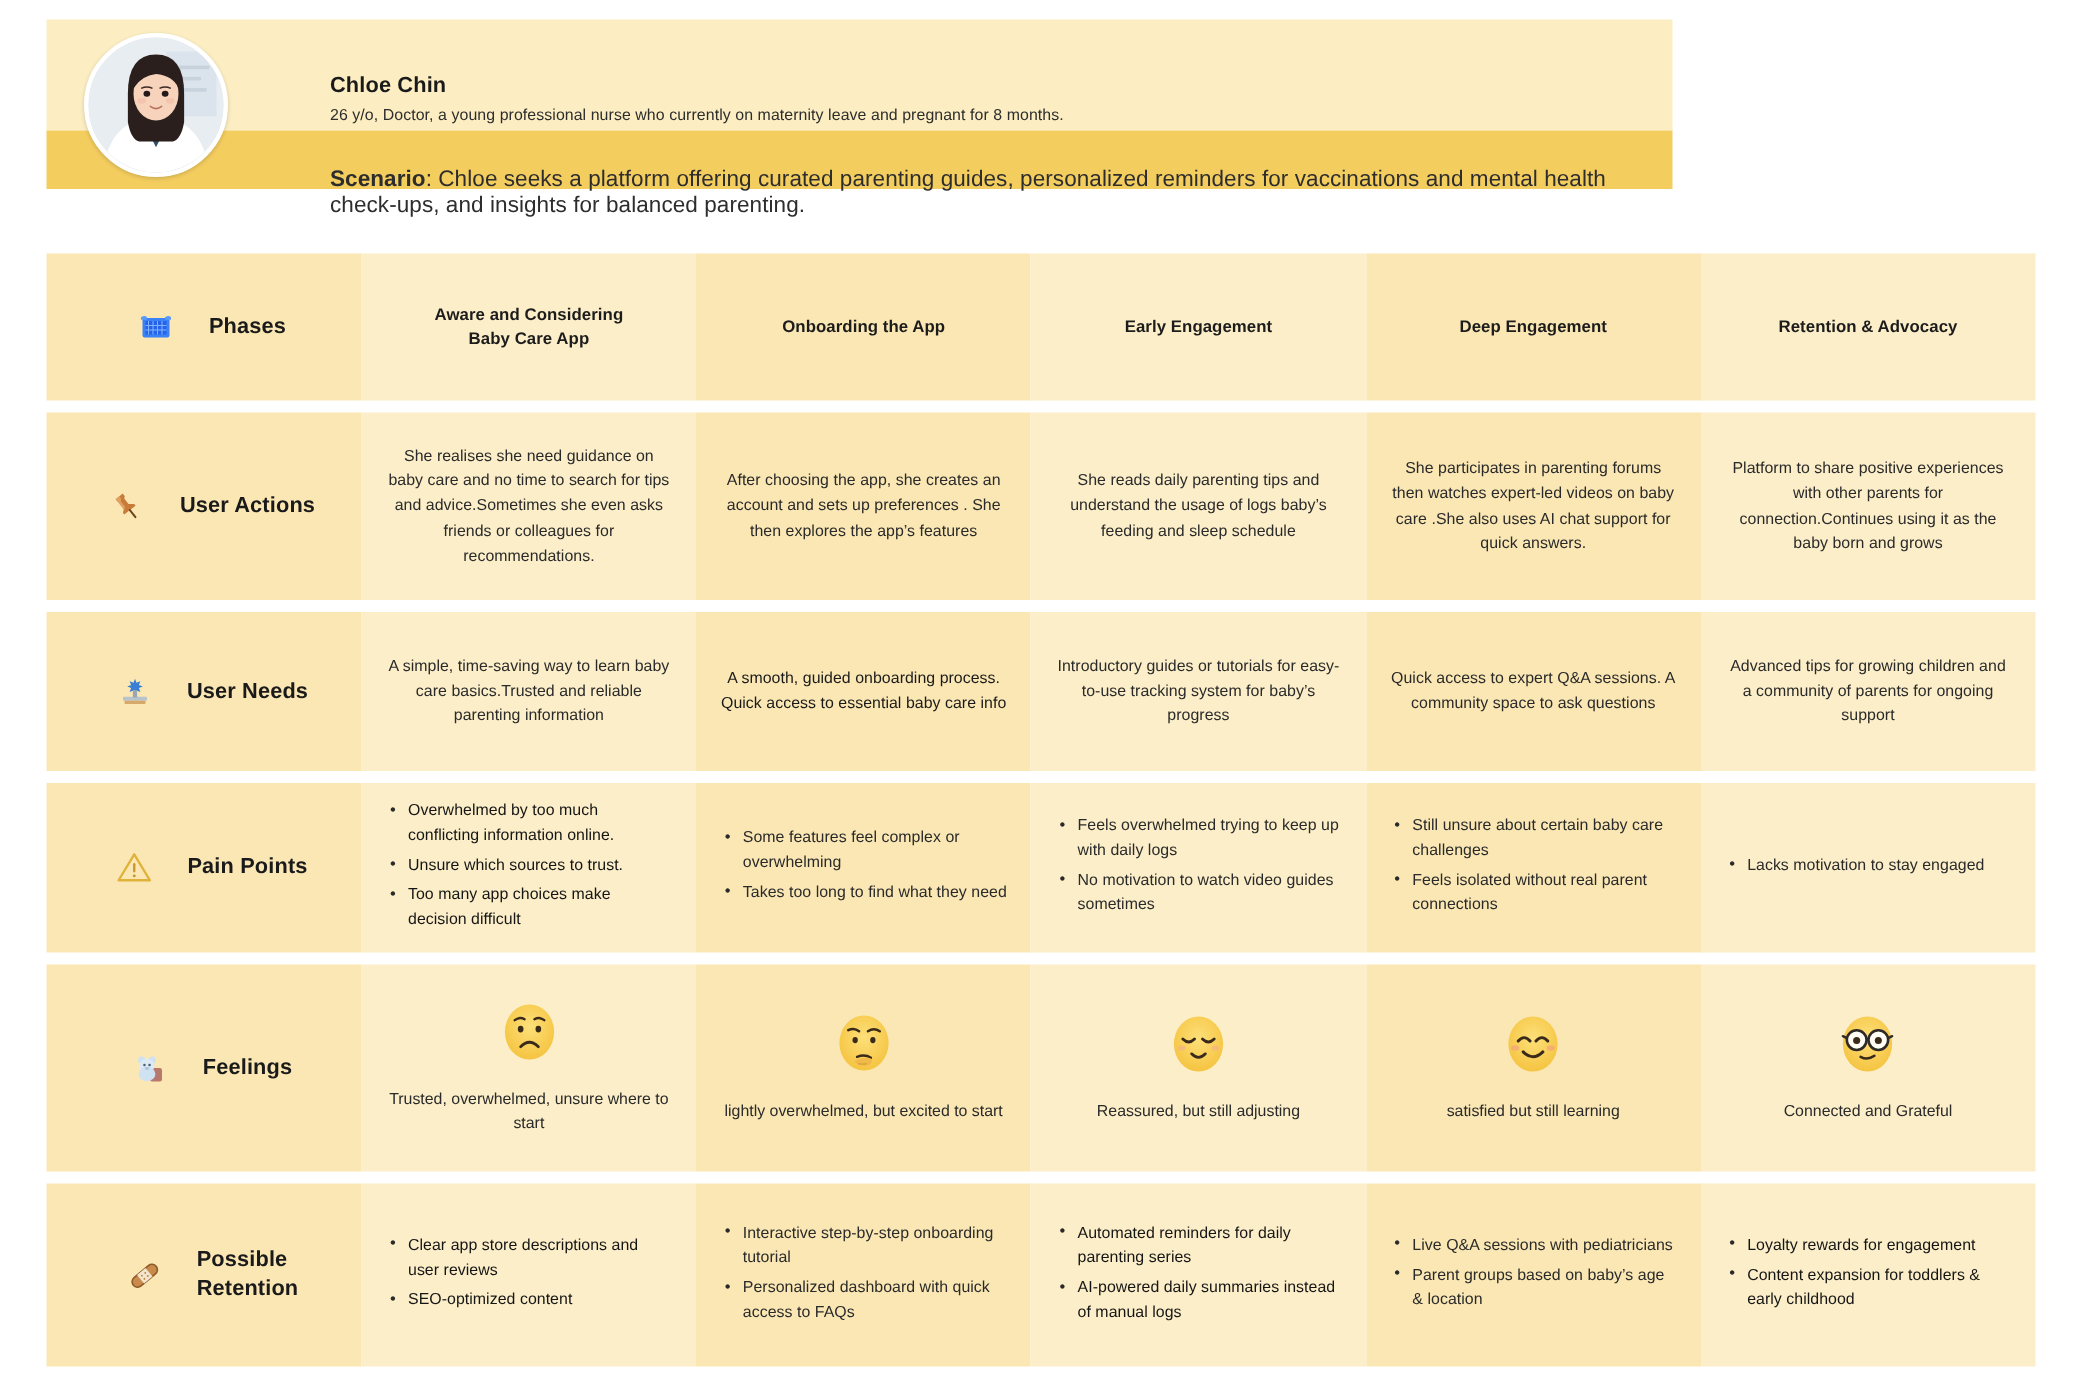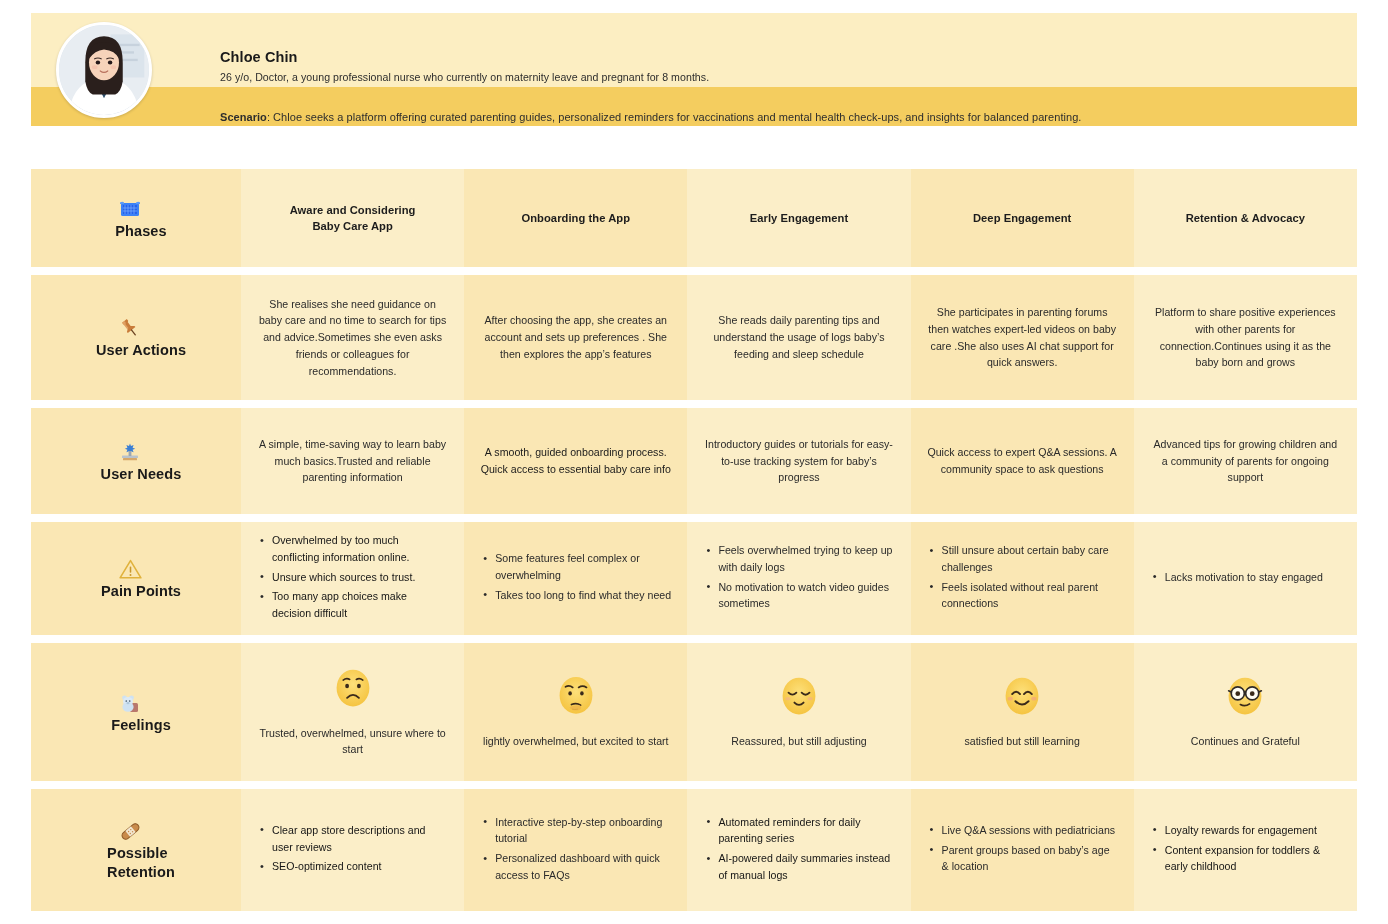--- a/index.html
+++ b/index.html
@@ -10,21 +10,21 @@
     background: #ffffff;
     font-family: "Liberation Sans", sans-serif;
     overflow: hidden;
   }
 
   
   .persona {
     position: absolute;
     left: 31px;
     top: 13px;
-    width: 1326px;
+    width: 1084px;
     height: 113px;
   }
   .persona-top {
     position: absolute;
     left: 0; top: 0;
     width: 100%;
     height: 74px;
     background: #fceec2;
   }
   .persona-bottom {
@@ -63,21 +63,21 @@
     left: 189px;
     top: 58px;
     font-size: 10.6px;
     color: #2d2d2d;
     letter-spacing: 0.05px;
   }
   .persona-scenario {
     position: absolute;
     left: 189px;
     top: 98px;
-    font-size: 11px;
+    font-size: 15px;
     color: #2d2d2d;
     letter-spacing: 0.05px;
   }
   .persona-scenario b { font-weight: bold; }
 
   
   .grid {
     position: absolute;
     left: 31px;
     top: 169px;
@@ -98,21 +98,21 @@
   
   .c-label { width: 210px; flex: 0 0 210px; }
   .c-data  { width: 223.2px; flex: 0 0 223.2px; }
 
   
   .tint-a { background: #fae7b4; }  
   .tint-b { background: #fbeec8; }  
 
   
   .c-label {
-    flex-direction: column;
+    flex-direction: row;
     align-items: center;
     padding-left: 26px;
   }
   .label-icon {
     width: 26px;
     height: 26px;
     flex: 0 0 26px;
     margin-right: 22px;
     display: flex;
     align-items: center;
@@ -327,21 +327,21 @@
             <path d="M12 3.5 l1 2.6 2.6 -1 -1 2.6 2.6 1 -2.6 1 1 2.6 -2.6 -1 -1 2.6 -1 -2.6 -2.6 1 1 -2.6 -2.6 -1 2.6 -1 -1 -2.6 2.6 1 z"></path>
           </g>
           <rect x="4" y="15.5" width="16" height="2.6" rx="0.6" fill="#b9c3cc"></rect>
           <rect x="10.6" y="11" width="2.8" height="5" fill="#9aa6b1"></rect>
           <rect x="5" y="18.1" width="14" height="2.2" rx="0.6" fill="#d6a86a"></rect>
         </svg>
       </span>
       <span class="label-text">User Needs</span>
     </div>
     <div class="cell c-data tint-b">
-        <div class="para">A simple, time-saving way to learn baby much basics.Trusted and reliable parenting information</div>
+        <div class="para">A simple, time-saving way to learn baby care basics.Trusted and reliable parenting information</div>
       </div>
     <div class="cell c-data tint-a">
         <div class="para bold">A smooth, guided onboarding process. Quick access to essential baby care info</div>
       </div>
     <div class="cell c-data tint-b">
         <div class="para">Introductory guides or tutorials for easy-to-use tracking system for baby’s progress</div>
       </div>
     <div class="cell c-data tint-a">
         <div class="para">Quick access to expert Q&amp;A sessions. A community space to ask questions</div>
       </div>
@@ -514,21 +514,21 @@
             <circle cx="21" cy="28" r="10" fill="#fffdf4" stroke="#2f2a26" stroke-width="2.6"></circle>
             <circle cx="43" cy="28" r="10" fill="#fffdf4" stroke="#2f2a26" stroke-width="2.6"></circle>
             <line x1="31" y1="27" x2="33" y2="27" stroke="#2f2a26" stroke-width="2.6"></line>
             <line x1="11" y1="26" x2="7" y2="24" stroke="#2f2a26" stroke-width="2.4" stroke-linecap="round"></line>
             <line x1="53" y1="26" x2="57" y2="24" stroke="#2f2a26" stroke-width="2.4" stroke-linecap="round"></line>
             <circle cx="21" cy="28.5" r="3.6" fill="#3a2a1a"></circle>
             <circle cx="43" cy="28.5" r="3.6" fill="#3a2a1a"></circle>
             <path d="M25 45 q7 4 14 -1" stroke="#3a2a1a" stroke-width="2.6" fill="none" stroke-linecap="round"></path>
           </svg>
         </span>
-        <div class="feel-cap">Continues and Grateful</div>
+        <div class="feel-cap">Connected and Grateful</div>
       </div>
     </div>
   </div>
 
   <div class="row row-sol">
     <div class="cell c-label tint-a">
       <span class="label-icon">
         <svg width="25" height="25" viewBox="0 0 24 24" xmlns="http://www.w3.org/2000/svg">
           <g transform="rotate(-40 12 12)">
             <rect x="2.5" y="8.5" width="19" height="7" rx="3.5" fill="#c98b4b" stroke="#8d5a28" stroke-width="1"></rect>

